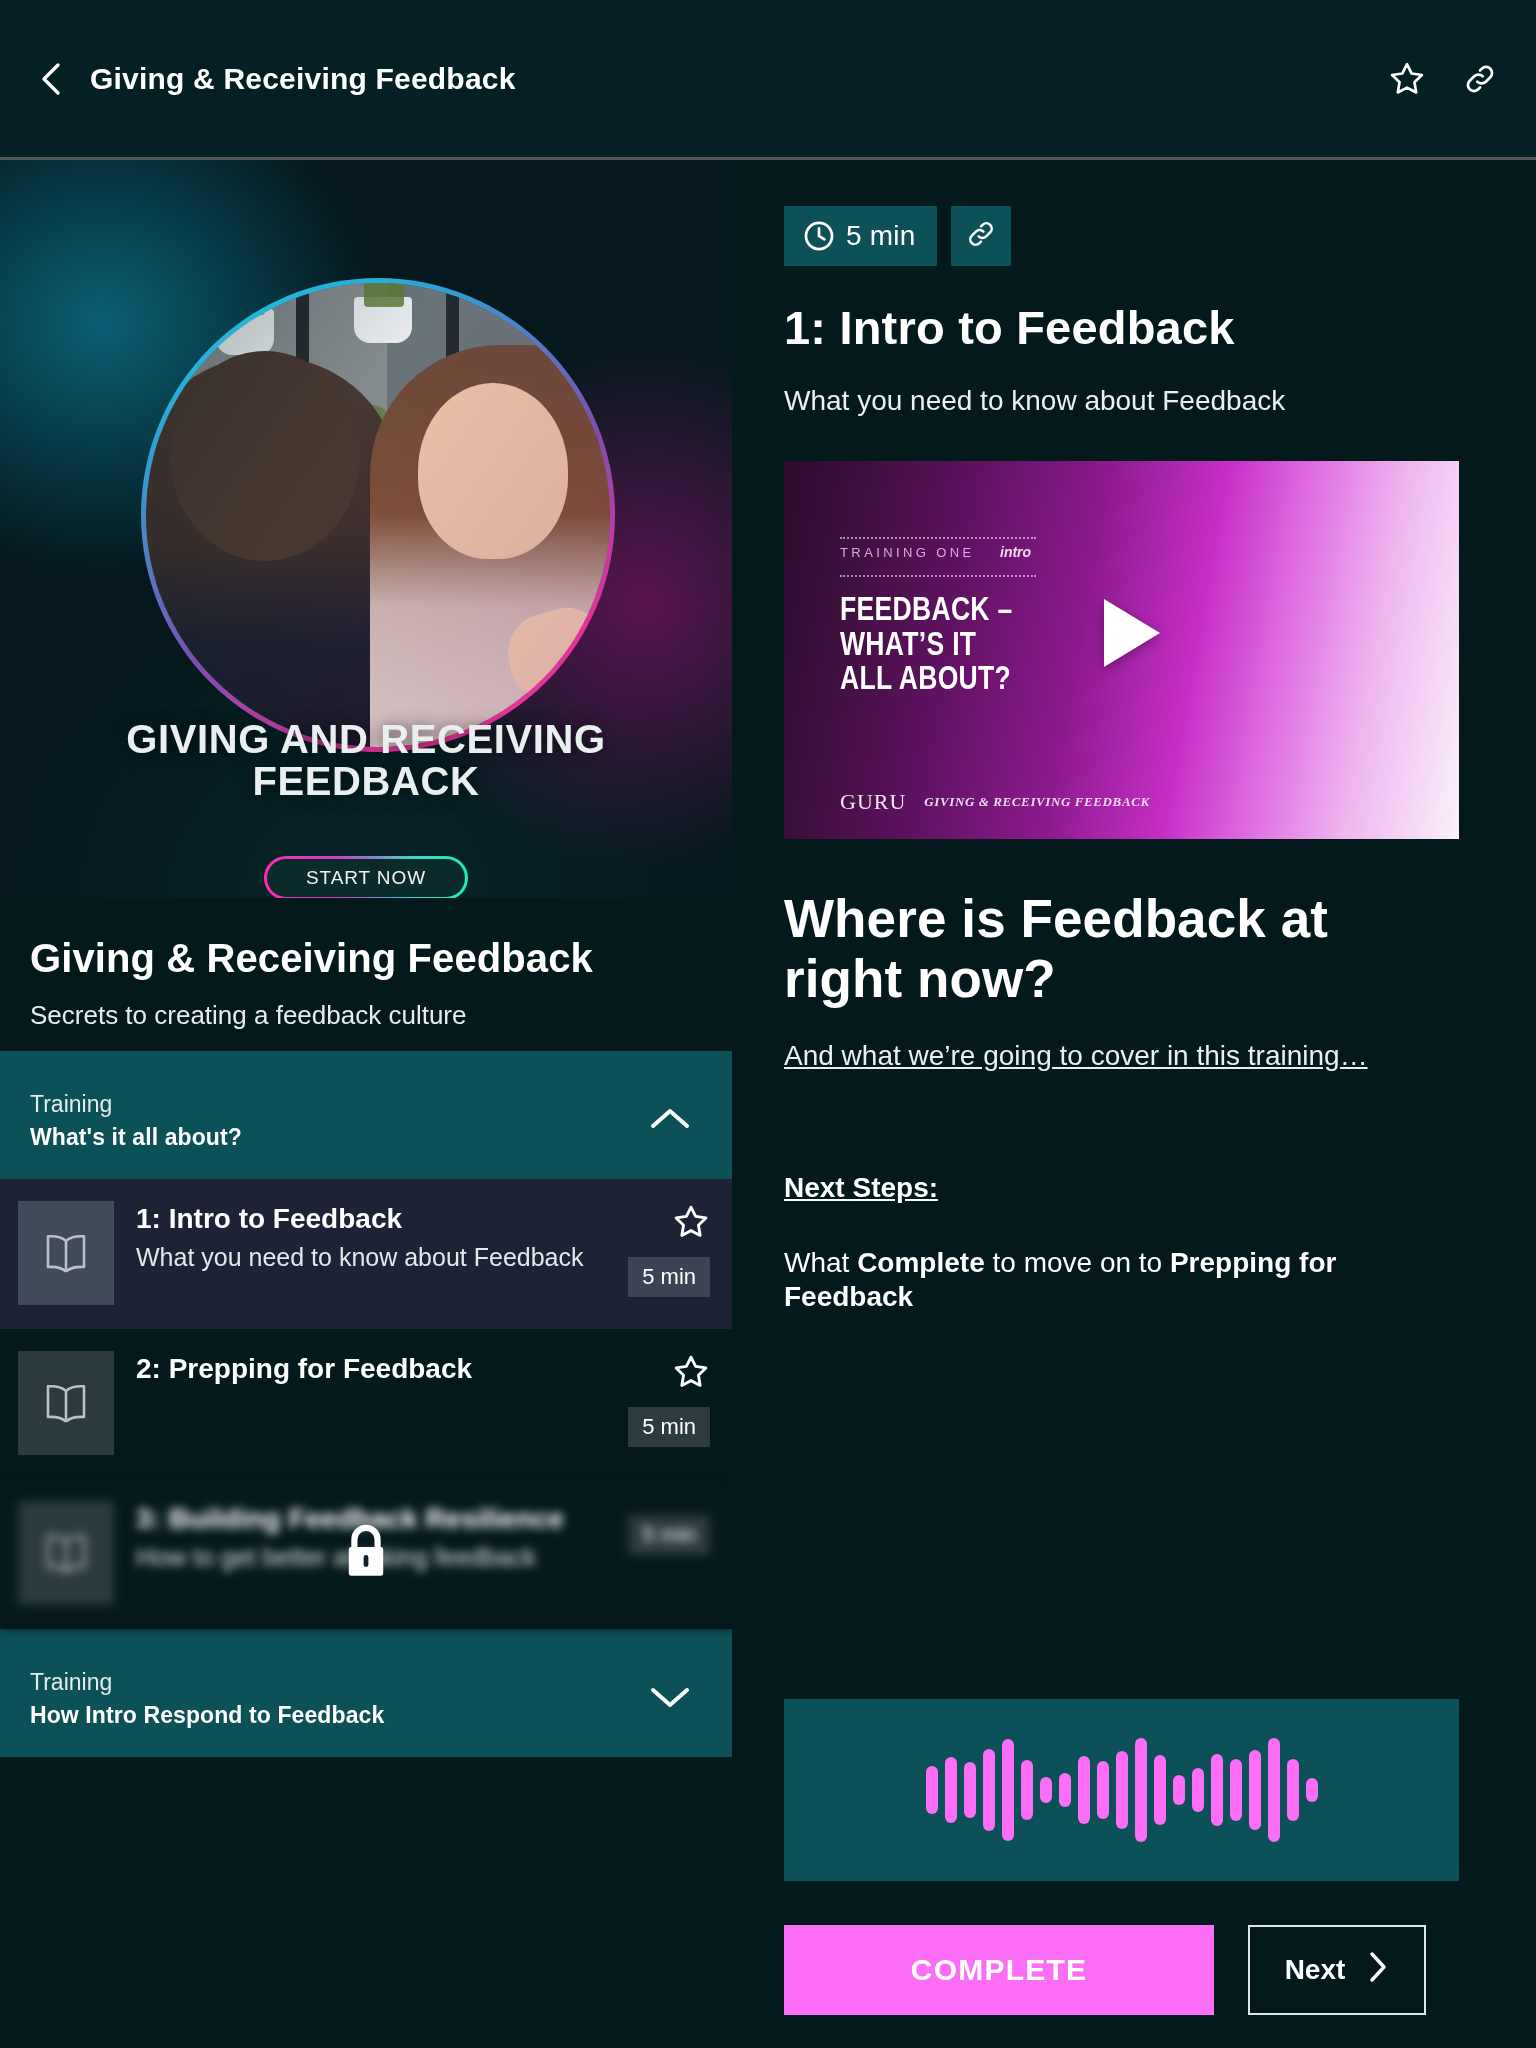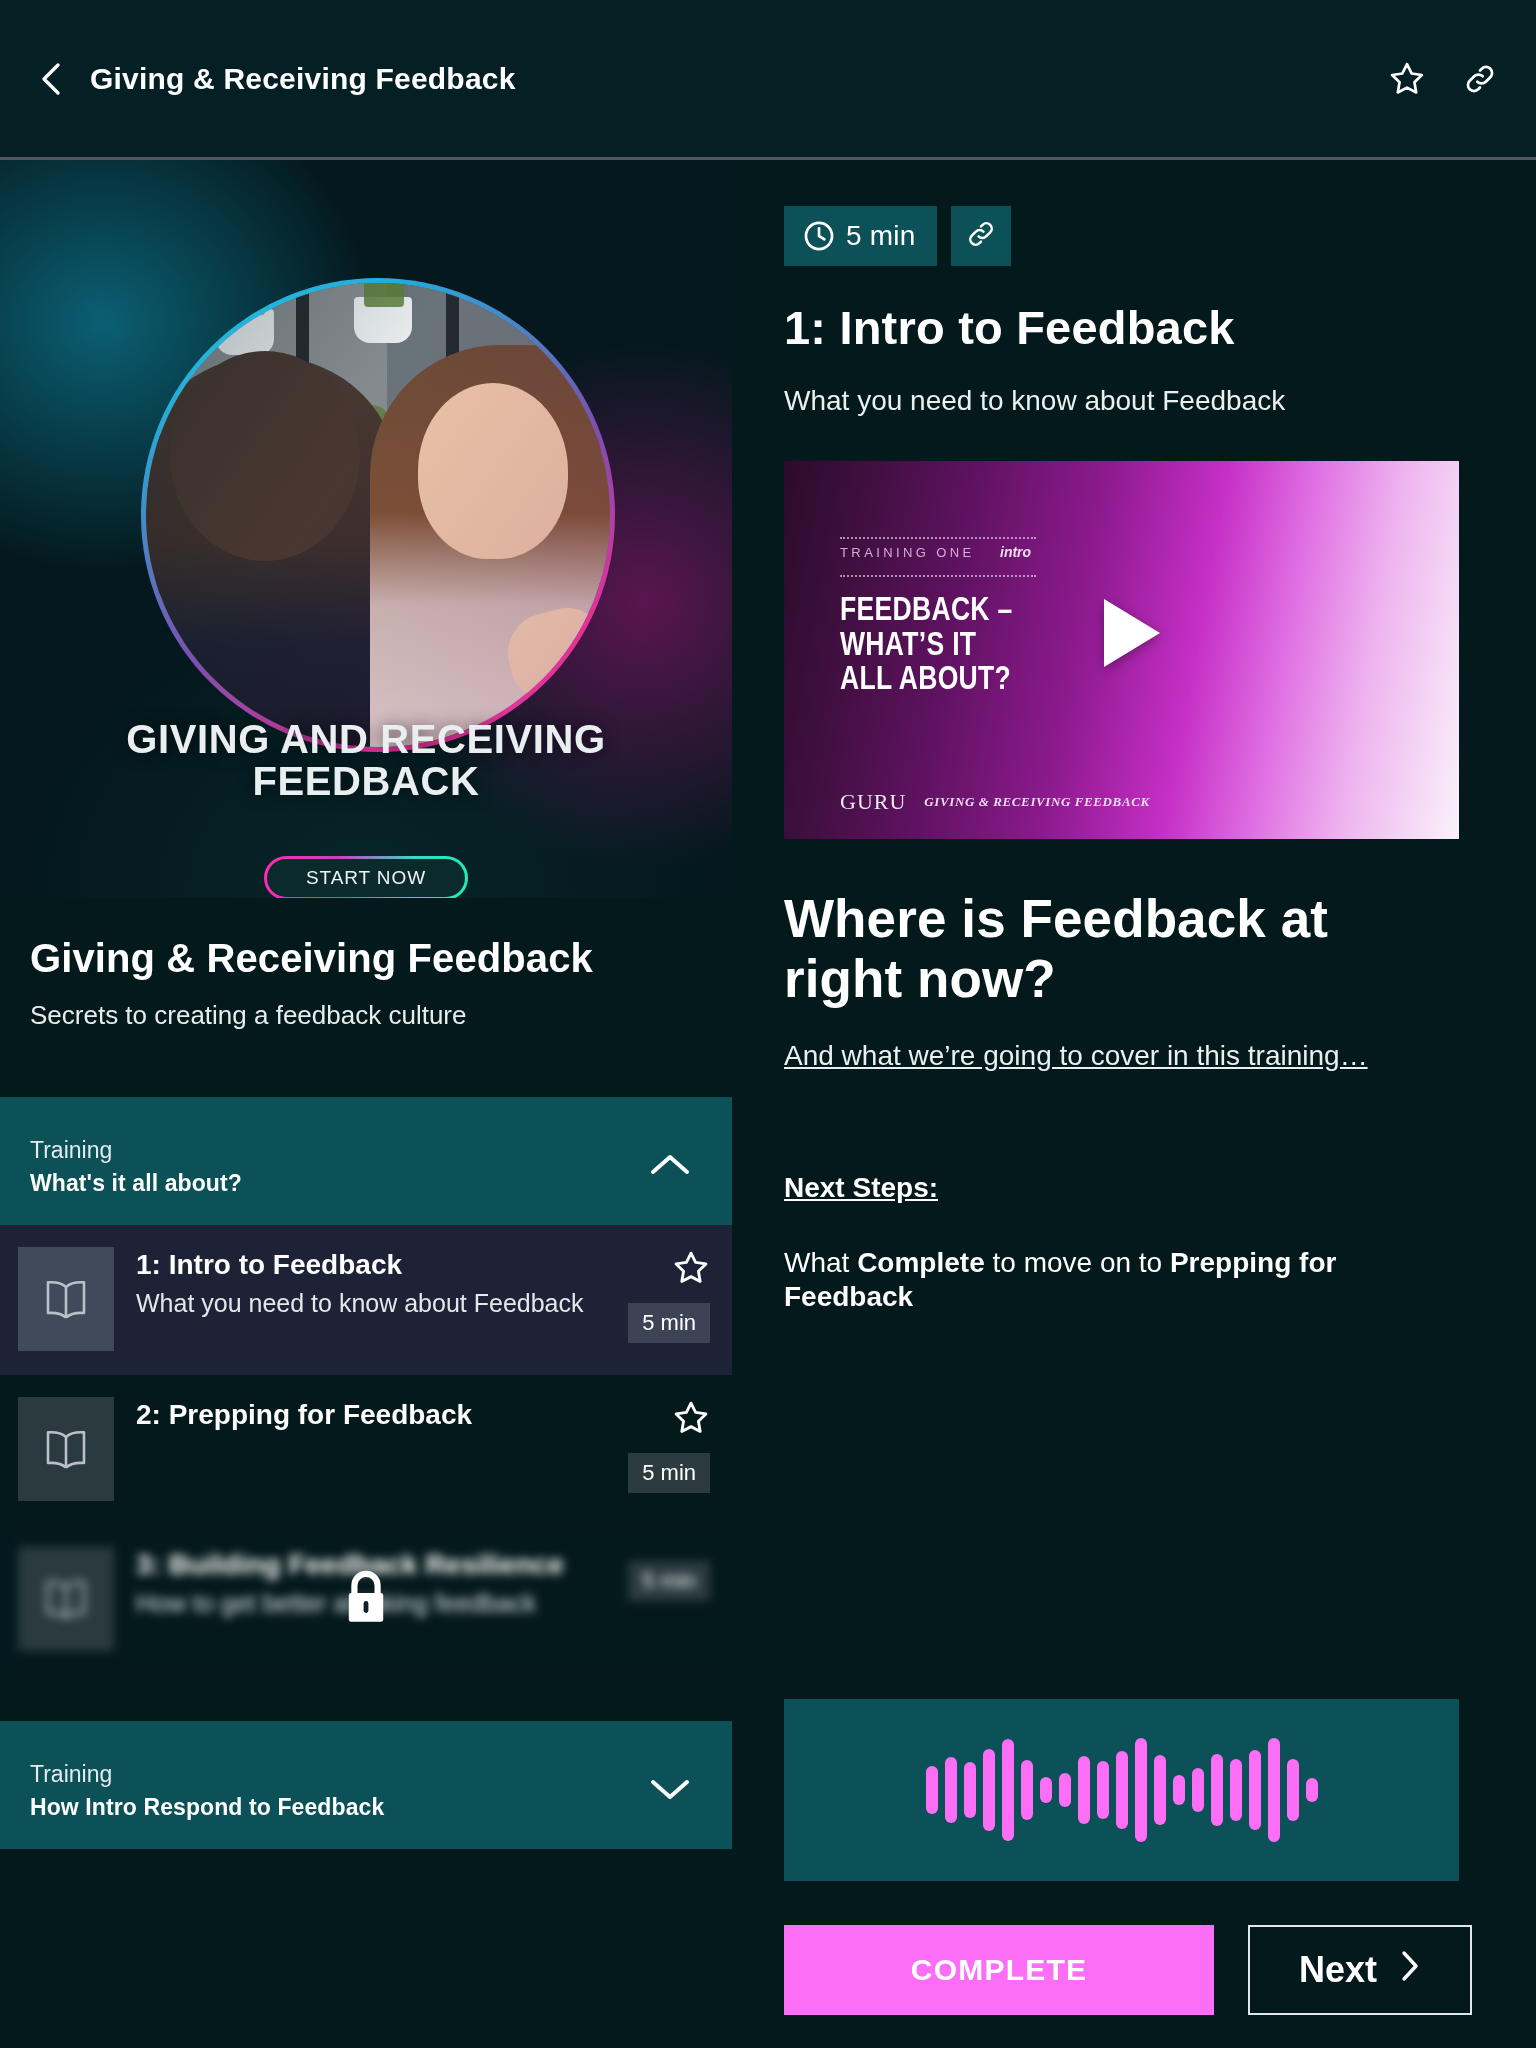--- a/index.html
+++ b/index.html
@@ -173,21 +173,20 @@
     padding: 20px 30px 20px 30px;
   }
 
   
   .acc-head {
     background: #0c5158;
     padding: 24px 30px 12px 30px;
     display: flex; align-items: center;
     cursor: pointer;
     min-height: 128px;
-    margin-top: 46px;
   }
   .acc-head-texts { flex: 1 1 auto; }
   .acc-kicker { font-size: 23px; color:#e3ecec; font-weight: normal; }
   .acc-name { font-size: 23px; font-weight: bold; margin-top: 6px; letter-spacing:.1px; }
   .acc-chevron { flex: 0 0 auto; margin-right: 10px; }
 
   .lesson {
     display: flex; align-items: flex-start;
     padding: 18px 22px 18px 18px;
     position: relative;
@@ -361,25 +360,25 @@
   .btn-complete {
     width: 430px; height: 90px;
     background: #fb6ef5;
     color:#ffffff;
     font-size: 30px; font-weight: bold; letter-spacing: 1.2px;
     display:flex; align-items:center; justify-content:center;
     border: none; cursor:pointer;
     font-family: "Liberation Sans", sans-serif;
   }
   .btn-next {
-    width: 224px; height: 90px;
+    width: 178px; height: 90px;
     background: transparent;
     border: 2px solid #dfe7e8;
     color:#ffffff;
-    font-size: 36px; font-weight: bold;
+    font-size: 28px; font-weight: bold;
     display:flex; align-items:center; justify-content:center;
     gap: 22px; cursor:pointer;
     font-family: "Liberation Sans", sans-serif;
   }
 </style>
 </head>
 <body>
 
 <div class="topbar">
   <div class="back-chevron">

